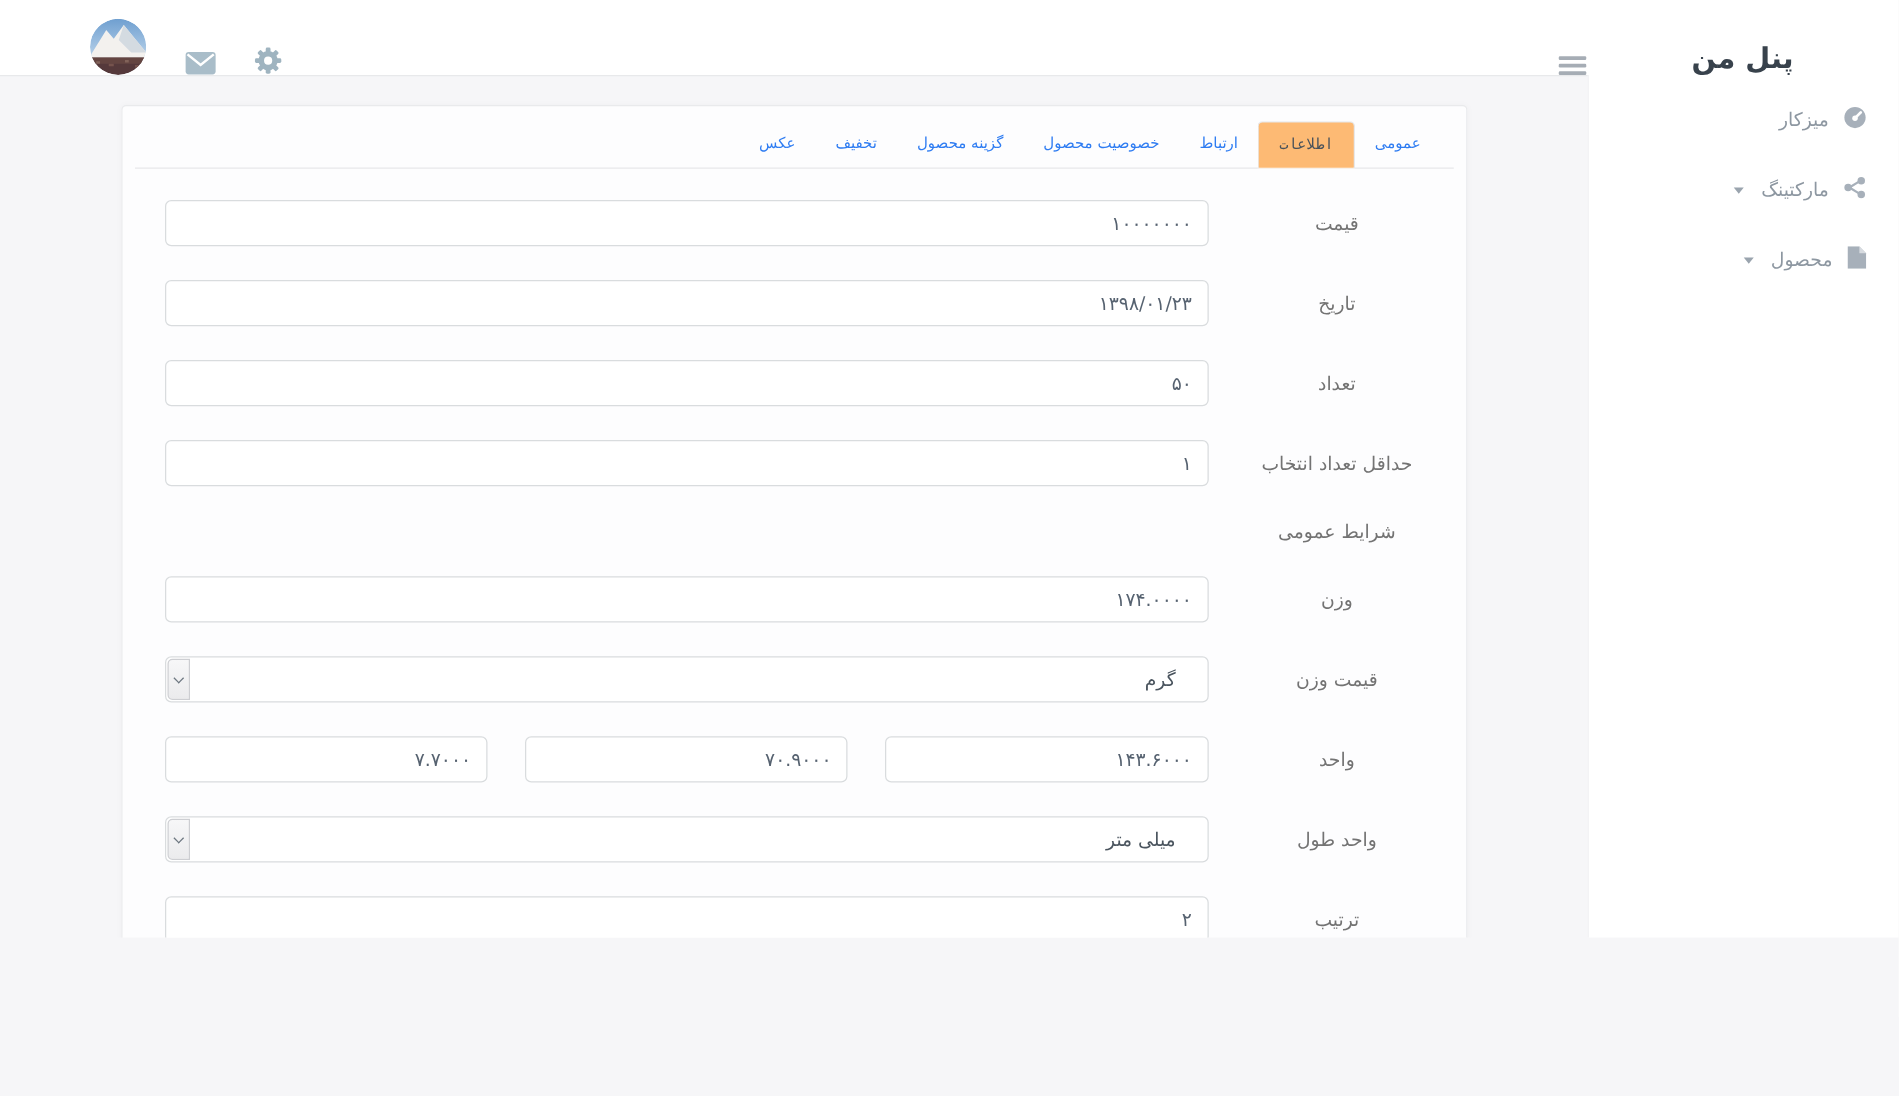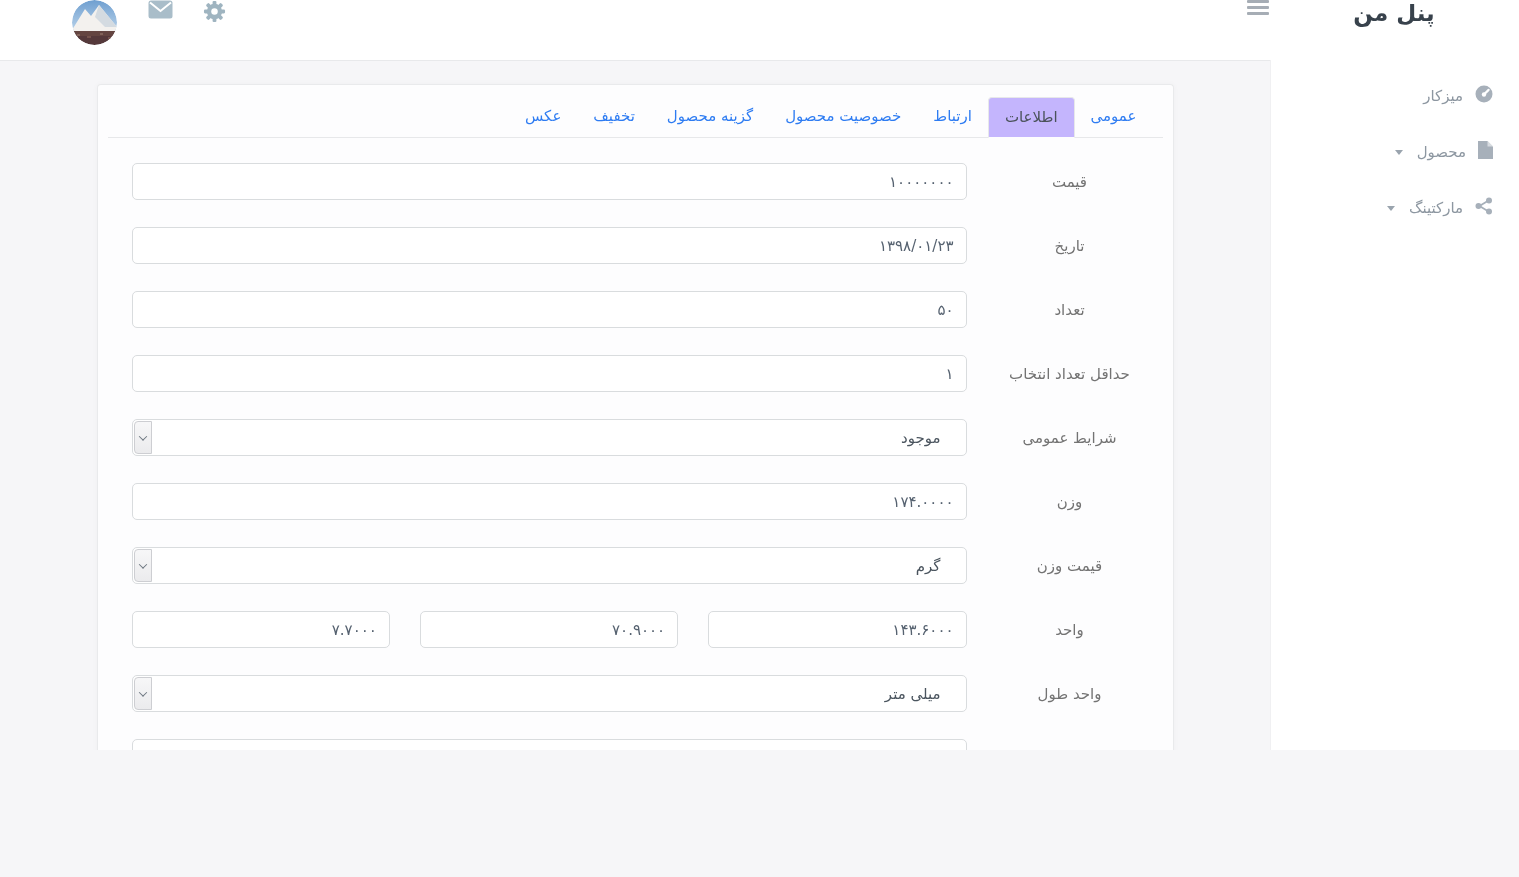--- a/index.html
+++ b/index.html
@@ -3,21 +3,21 @@
 <meta charset="utf-8">
 <style>
   * { margin:0; padding:0; box-sizing:border-box; }
   html,body { width:1519px; height:877px; overflow:hidden; }
   body {
     font-family:"DejaVu Sans","Liberation Sans",sans-serif;
     background:#f6f6f8; direction:rtl; position:relative;
   }
   
   .topbar{
-    height:60px; background:#ffffff; display:flex; align-items:flex-start; width:100%;
+    height:60px; background:#ffffff; display:flex; align-items:flex-end; width:100%;
   }
   .brand{ width:250px; display:flex; justify-content:center; align-items:center; }
   .brand h1{ font-size:23px; font-weight:700; color:#38424c; letter-spacing:0; }
   .hamburger{ width:22px; display:flex; flex-direction:column; gap:3px; margin-left:4px; cursor:pointer; }
   .hamburger span{ display:block; height:3px; background:#a6adb5; border-radius:1px; }
   .topbar .spacer{ flex:1; }
   .hdr-icon{ margin-right:30px; display:flex; align-items:center; cursor:pointer; }
   .avatar{
     width:45px; height:45px; border-radius:50%; overflow:hidden; flex:0 0 auto;
     margin-right:31px; margin-left:72px; cursor:pointer;
@@ -44,26 +44,26 @@
   .card{
     width:1077px; margin:23px auto 0; min-height:795px;
     background:#fdfdfe; border:1px solid #e9eaec; border-bottom:none;
     border-radius:4px 4px 0 0; box-shadow:0 0 6px rgba(0,0,0,.03);
   }
   .tabs{
     display:flex; margin:12px 10px 0; padding:0 10px;
     border-bottom:1px solid #e7e8ea;
   }
   .tab{
-    font-size:15px; color:var(--accent,#2e7cf2); text-decoration:none;
+    font-size:12px; color:var(--accent,#2e7cf2); text-decoration:none;
     padding:10px 16px 11px; display:block; cursor:pointer; white-space:nowrap;
   }
   .tab.active{
-    color:#4a525a; background:#c4b5fd; border:1px solid #e7e8ea; border-bottom:1px solid #fdfdfe;
-    margin-bottom:-1px; border-radius:4px 4px 0 0; cursor:default;
+    color:#4a525a; background:#fdba74; border:1px solid #e7e8ea; border-bottom:1px solid #fdfdfe;
+    margin-bottom:-1px; border-radius:4px 4px 0 0; cursor:default;font-family:Liberation Mono, monospace;
   }
   
   .form{ padding-top:25px; }
   .frow{ display:flex; align-items:center; margin-bottom:27px; }
   .label-col{ width:206px; text-align:center; font-size:15px; color:#737373; flex:0 0 auto; }
   .input-col{ flex:1; padding-left:34px; }
   input.tin{
     width:100%; height:37px; border:1px solid #d9dcde; border-radius:5px;
     background:#fff; padding:0 12px; font-size:15px; color:#566270;
     font-family:inherit; direction:rtl; text-align:right; outline:none;
@@ -165,43 +165,43 @@
         <svg width="18" height="18" viewBox="0 0 18 18">
           <circle cx="9" cy="9" r="8.5" fill="#a7b0ba"></circle>
           <line x1="9" y1="9.5" x2="13.6" y2="4.9" stroke="#ffffff" stroke-width="2.2" stroke-linecap="round"></line>
           <circle cx="9" cy="9.5" r="2.2" fill="#ffffff"></circle>
         </svg>
       </span>
       <span class="lbl">میزکار</span>
     </div>
     <div class="side-item">
       <span>
-        <svg width="15" height="18" viewBox="0 0 15 18">
-          <path d="M0 0 h9.5 L15 5.5 V18 H0 Z" fill="#a7b0ba"></path>
-          <path d="M9.5 0 L15 5.5 H9.5 Z" fill="#ffffff" opacity="0.55"></path>
-        </svg>
-      </span>
-      <span class="lbl">محصول</span>
-      <span class="caret"></span>
-    </div>
-    <div class="side-item">
-      <span>
         <svg width="18" height="18" viewBox="0 0 18 18">
           <g stroke="#a7b0ba" stroke-width="1.8">
             <line x1="4.5" y1="9" x2="13.5" y2="3.5"></line>
             <line x1="4.5" y1="9" x2="13.5" y2="14.5"></line>
           </g>
           <circle cx="14" cy="3.5" r="3" fill="#a7b0ba"></circle>
           <circle cx="14" cy="14.5" r="3" fill="#a7b0ba"></circle>
           <circle cx="3.5" cy="9" r="3" fill="#a7b0ba"></circle>
         </svg>
       </span>
       <span class="lbl">مارکتینگ</span>
       <span class="caret"></span>
     </div>
+    <div class="side-item">
+      <span>
+        <svg width="15" height="18" viewBox="0 0 15 18">
+          <path d="M0 0 h9.5 L15 5.5 V18 H0 Z" fill="#a7b0ba"></path>
+          <path d="M9.5 0 L15 5.5 H9.5 Z" fill="#ffffff" opacity="0.55"></path>
+        </svg>
+      </span>
+      <span class="lbl">محصول</span>
+      <span class="caret"></span>
+    </div>
   </nav>
 
   <main class="main">
     <section class="card">
 
       <div class="tabs">
         <a class="tab">عمومی</a>
         <a class="tab active">اطلاعات</a>
         <a class="tab">ارتباط</a>
         <a class="tab">خصوصیت محصول</a>
@@ -235,28 +235,20 @@
 
         <div class="frow">
           <div class="label-col">حداقل تعداد انتخاب</div>
           <div class="input-col">
             <input class="tin" type="text" value="۱" style="">
           </div>
         </div>
 
         <div class="frow">
           <div class="label-col">شرایط عمومی</div>
-          <div class="input-col">
-            <div class="sel">
-              <span>موجود</span>
-              <span class="sel-btn">
-                  <span class="chev"></span>
-                </span>
-            </div>
-          </div>
         </div>
 
         <div class="frow">
           <div class="label-col">وزن</div>
           <div class="input-col">
             <input class="tin" type="text" value="۱۷۴.۰۰۰۰" style="">
           </div>
         </div>
 
         <div class="frow">

